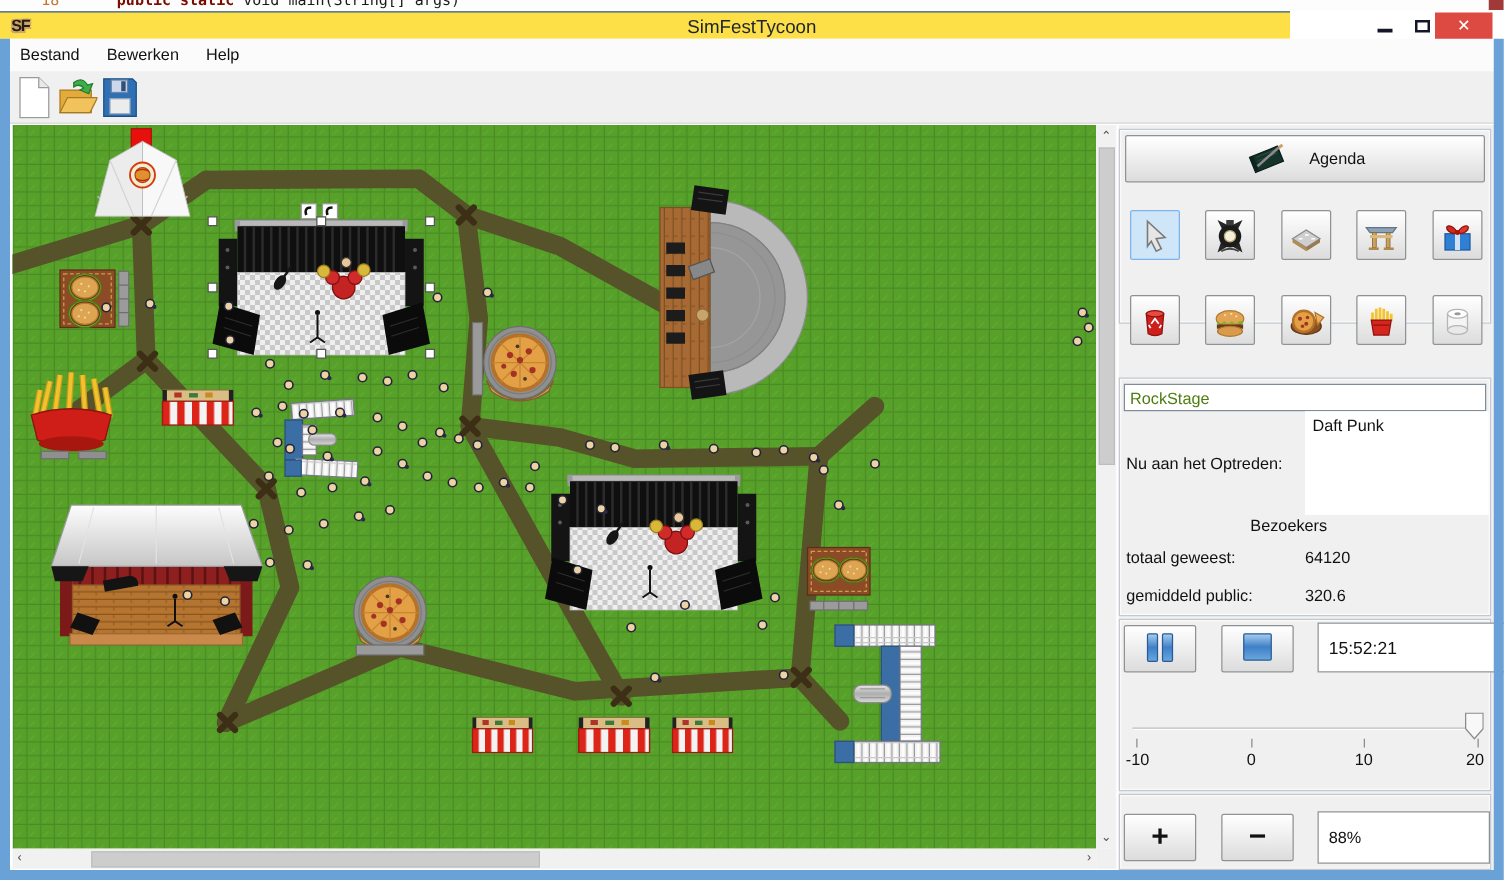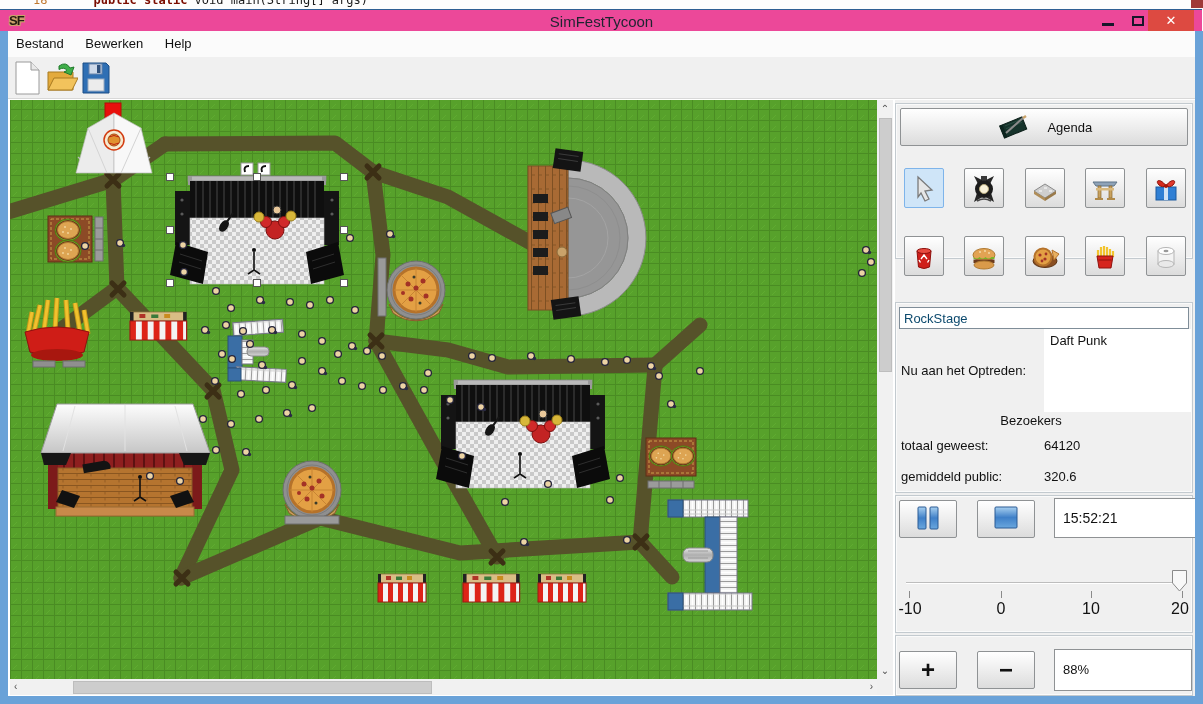--- a/index.html
+++ b/index.html
@@ -7,21 +7,21 @@
               font-family:"Liberation Sans", sans-serif; }
   .abs { position:absolute; }
   
   #top-strip { left:0; top:0; width:1203px; height:9px; background:#fdfdfd; overflow:hidden; }
   #top-strip .code-line { position:absolute; left:33px; top:-7px; font:bold 12px "DejaVu Sans Mono", monospace; white-space:nowrap; }
   #top-strip .lineno { color:#c07830; font-weight:normal; margin-right:46px; }
   #top-strip .kw { color:#7b0c00; }
   #top-strip .rest { color:#1a1a1a; font-weight:normal; }
   #corner-block { right:0; top:0; width:12px; height:8px; background:#a03a38; }
   
-  #titlebar { left:0; top:9px; width:1202px; height:22px; background:#ec4899; border-top:1px solid #2f5f93; }
+  #titlebar { left:0; top:9px; width:1032px; height:22px; background:#fde047; border-top:1px solid #2f5f93; }
   #app-icon { left:9px; top:3px; font:bold 13px "Liberation Sans",sans-serif; color:#241c12;
               text-shadow:1px 1px 0 #caa36a, -1px -1px 0 #caa36a, 1px -1px 0 #caa36a, -1px 1px 0 #caa36a; letter-spacing:-1px; }
   #title-text { left:0; top:3px; width:1203px; text-align:center; font-size:15px; color:#1e2430; }
   #btn-min { left:1095px; top:0; width:26px; height:22px; cursor:default; }
   #btn-min i { position:absolute; left:7px; top:13px; width:12px; height:3px; background:#16162a; }
   #btn-max { left:1125px; top:0; width:26px; height:22px; }
   #btn-max i { position:absolute; left:7px; top:6px; width:12px; height:10px; border:2px solid #16162a; background:transparent; }
   #btn-close { left:1148px; top:0; width:46px; height:22px; background:#dd4a41; color:#fff;
                text-align:center; font-size:13px; line-height:21px; }
   
@@ -55,34 +55,34 @@
   .swing-btn { position:absolute; border:1px solid #8f9294; border-radius:2px;
                background:linear-gradient(#ffffff,#ececec 55%,#dcdcdc); text-align:center; }
   #agenda-btn { left:4px; top:4px; width:288px; height:38px; font-size:13px; color:#111; }
   #agenda-btn svg { vertical-align:middle; margin-right:14px; }
   #agenda-btn span { vertical-align:middle; }
   .tool-btn { width:40px; height:40px; }
   .tool-btn.selected { background:#cfe5f8; border-color:#7eb4ea; }
   .tool-btn svg { margin-top:4px; }
   
   #name-field { position:absolute; left:3px; top:4px; width:290px; height:22px; border:1px solid #7f8d98;
-                font:13px "Liberation Sans",sans-serif; padding:0 4px; background:#fff; color:#0c4a6e; }
+                font:13px "Liberation Sans",sans-serif; padding:0 4px; background:#fff; color:#4d7c0f; }
   #now-box { position:absolute; left:148px; top:26px; width:147px; height:83px; background:#fff; padding:4px 6px; }
   #now-label { position:absolute; left:5px; top:60px; }
   #visitors-title { position:absolute; left:0; top:110px; width:270px; text-align:center; }
   .stat-label { position:absolute; left:5px; }
   .stat-value { position:absolute; left:148px; }
   
   #pause-btn { left:3px; top:4px; width:58px; height:38px; }
   #stop-btn  { left:81px; top:4px; width:58px; height:38px; }
   .field { position:absolute; background:#fff; border:1px solid #8f9294; font-size:14px; color:#111; }
   #clock-field { left:158px; top:2px; width:156px; height:40px; line-height:38px; padding-left:8px; }
   #slider-track { position:absolute; left:10px; top:86px; width:278px; height:2px; background:#bdbdbd; border-bottom:1px solid #fff; }
   .tick { position:absolute; top:95px; width:1px; height:7px; background:#8a8a8a; }
-  .tick-label { position:absolute; top:104px; transform:translateX(-50%); font-size:16px; }
+  .tick-label { position:absolute; top:104px; transform:translateX(-50%); font-size:13px; }
   #slider-thumb { position:absolute; left:276px; top:74px; }
   
   #plus-btn  { left:3px; top:15px; width:58px; height:38px; font:bold 24px "Liberation Sans",sans-serif; line-height:34px; color:#111; }
   #minus-btn { left:81px; top:15px; width:58px; height:38px; font:bold 24px "Liberation Sans",sans-serif; line-height:32px; color:#111; }
   #zoom-field { left:158px; top:13px; width:138px; height:42px; line-height:40px; padding-left:8px; font-size:13px; }
   
   .frame { background:#6aa2d8; }
   #frame-l { left:0; top:31px; width:8px; height:665px; }
   #frame-r { left:1195px; top:31px; width:8px; height:665px; }
   #frame-b { left:0; top:696px; width:1203px; height:8px; }

